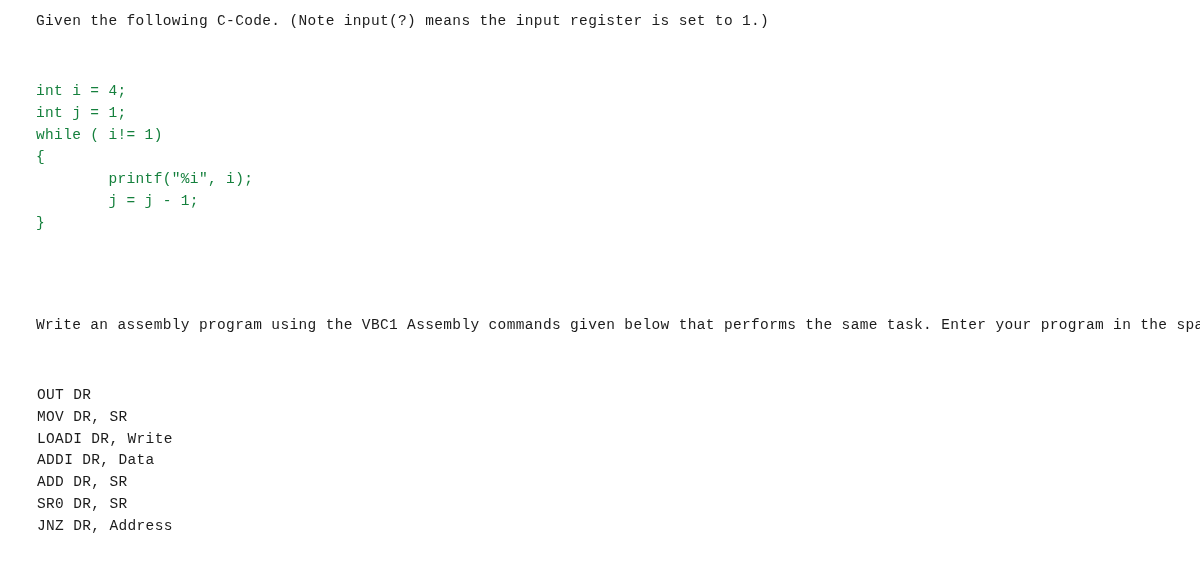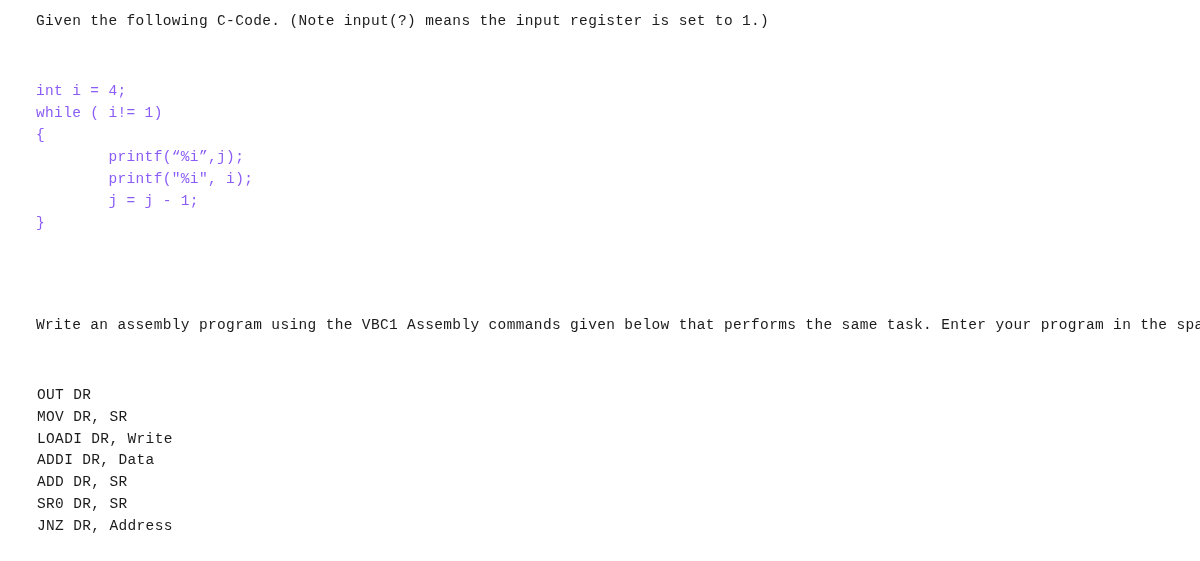--- a/index.html
+++ b/index.html
@@ -44,21 +44,21 @@
   #c-code-block {
     position: absolute;
     left: 36px;
     top: 80px;
   }
   #c-code-block .code-line {
     font-family: "Liberation Mono", "DejaVu Sans Mono", monospace;
     font-size: 14.5px;
     line-height: 22px;
     letter-spacing: 0.35px;
-    color: #8b5cf6;
+    color: #15803d;
     white-space: pre;
     margin: 0;
   }
 
   
   #instruction-paragraph {
     left: 36px;
     top: 317px;
   }
 
@@ -83,23 +83,23 @@
 </style>
 </head>
 <body>
 
 <div class="page">
 
   <div class="mono-line" id="prompt-header">Given the following C-Code. (Note input(?) means the input register is set to 1.)</div>
 
   <div id="c-code-block">
     <div class="code-line">int i = 4;</div>
+    <div class="code-line">int j = 1;</div>
     <div class="code-line">while ( i!= 1)</div>
     <div class="code-line">{</div>
-    <div class="code-line">        printf(“%i”,j);</div>
     <div class="code-line">        printf("%i", i);</div>
     <div class="code-line">        j = j - 1;</div>
     <div class="code-line">}</div>
   </div>
 
   <div class="mono-line" id="instruction-paragraph">Write an assembly program using the VBC1 Assembly commands given below that performs the same task. Enter your program in the space provided.</div>
 
   <ul id="assembly-command-list">
     <li class="asm-line">OUT DR</li>
     <li class="asm-line">MOV DR, SR</li>

